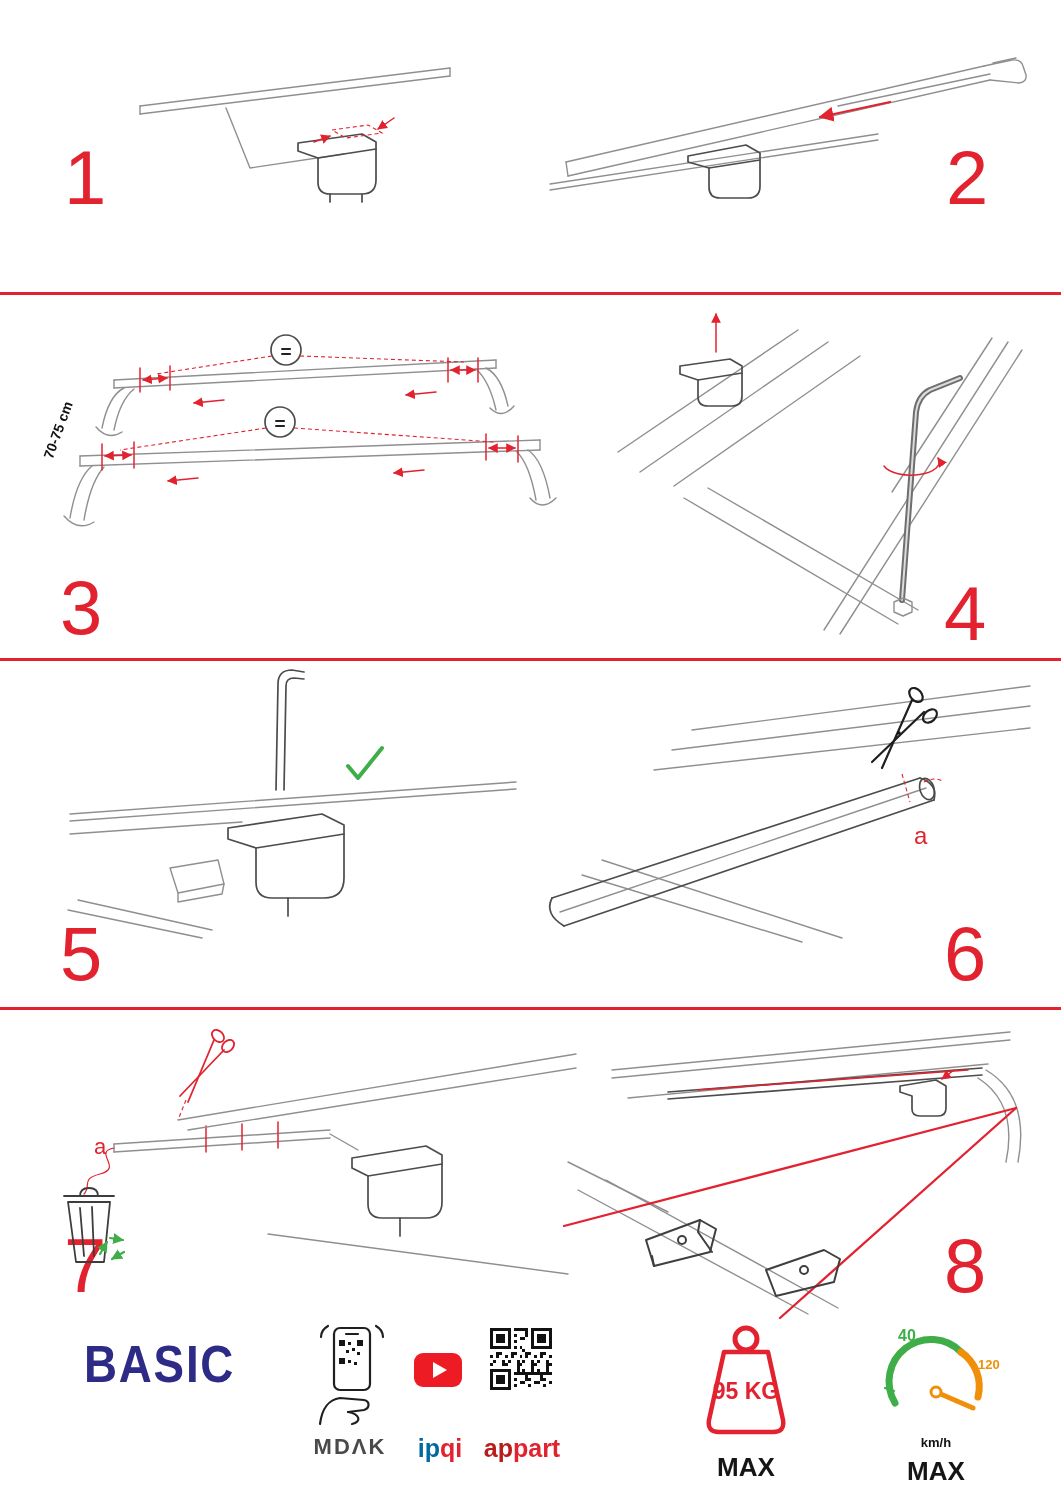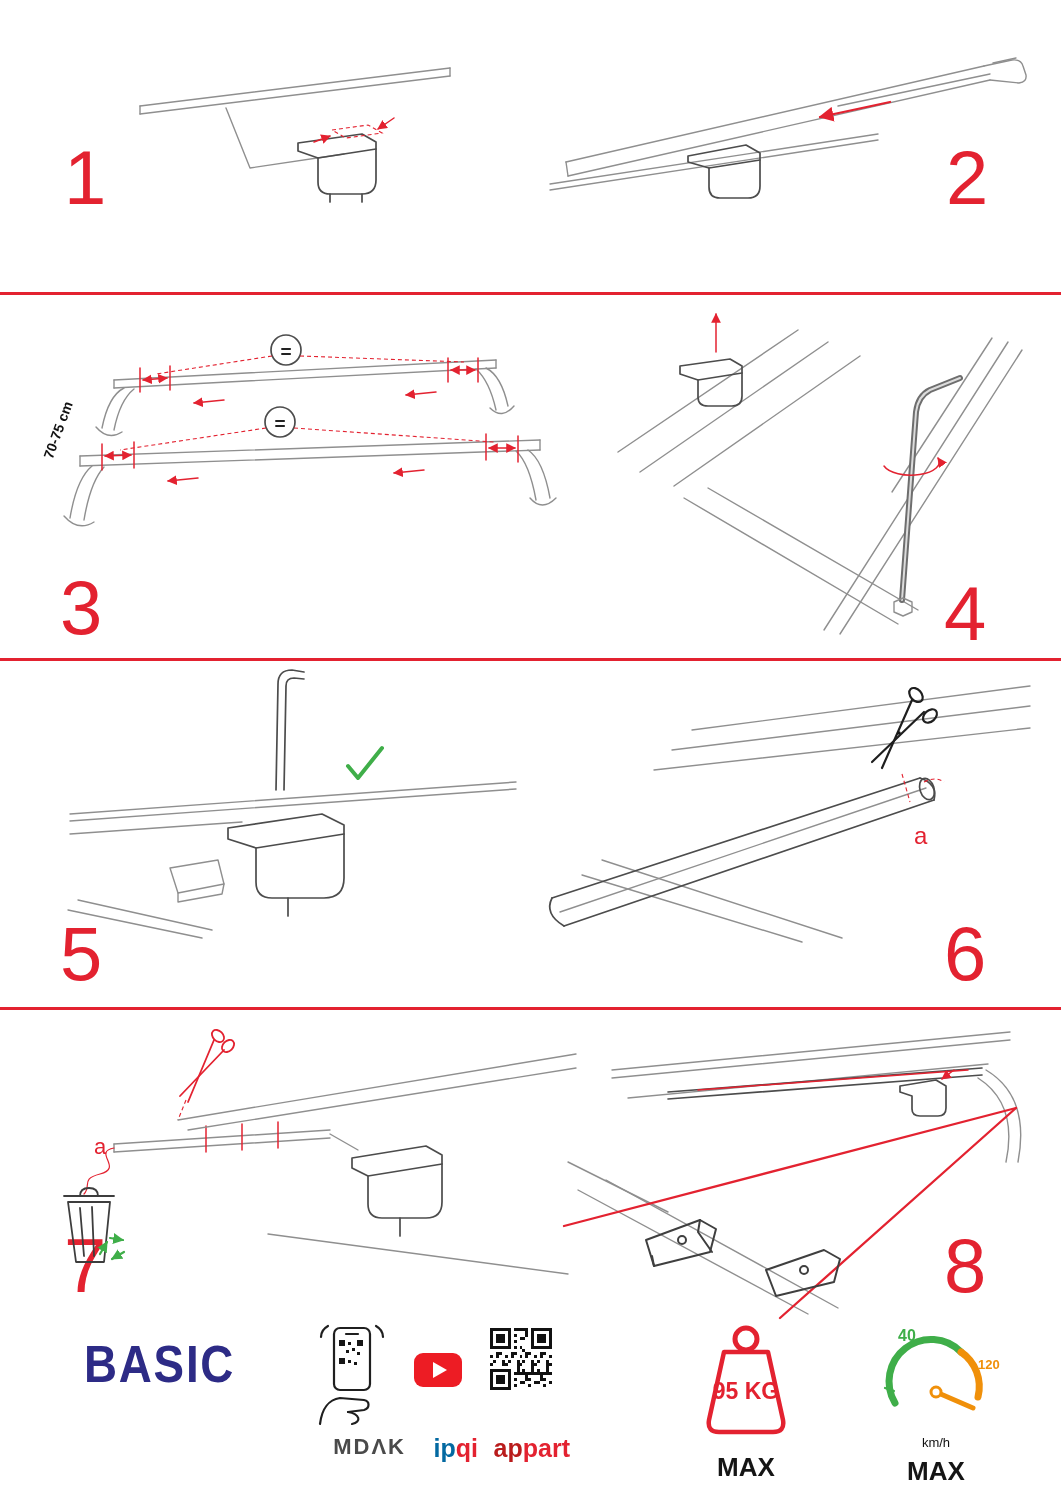--- a/index.html
+++ b/index.html
@@ -32,21 +32,21 @@
   svg .oa{stroke:var(--accent_orange);stroke-width:7;fill:none;stroke-linecap:round}
   svg .on{stroke:var(--accent_orange);stroke-width:5;stroke-linecap:round}
   svg .oc{fill:#fff;stroke:var(--accent_orange);stroke-width:3}
   .mr{fill:var(--accent_red);stroke:none}
   .mg{fill:var(--accent_green);stroke:none}
   .eq{position:absolute;text-align:center;font-weight:700;font-size:19px;color:#222}
   .brand-title{position:absolute;left:84px;top:1334px;font-size:52px;font-weight:700;
                color:var(--brand_blue);letter-spacing:2px;transform:scaleX(.88);transform-origin:left top}
   .brand-sub{position:absolute;left:72px;top:1420px;font-size:31px;font-weight:700;letter-spacing:-.5px}
   .brand-sub .bl{color:#2a2a2a}.brand-sub .br{color:var(--accent_red)}
-  .partner{position:absolute;text-align:right;font-weight:600}
+  .partner{position:absolute;text-align:center;font-weight:600}
   .gray{color:#0369a1}.redtx{color:var(--accent_red)}.darktx{color:#b91c1c}
   .maxtx{position:absolute;text-align:center;font-size:26px;font-weight:700;color:#151515}
 </style>
 </head>
 <body>
 
 <div class="page">
 
   <svg style="position:absolute;width:0;height:0" aria-hidden="true">
     <defs>
@@ -441,16 +441,16 @@
 
   <svg class="draw" style="left:876px;top:1326px" width="120" height="112" viewBox="0 0 120 112">
     <path class="ga" d="M19,77 A42,42 0 0 1 85,26"></path>
     <path class="oa" d="M85,26 A42,42 0 0 1 102,71"></path>
     <line class="g2" x1="9" y1="62" x2="18" y2="65"></line>
     <line class="on" x1="60" y1="66" x2="97" y2="82"></line>
     <circle class="oc" cx="60" cy="66" r="5"></circle>
   </svg>
   <div class="lbl" style="left:898px;top:1328px;font-size:16px;font-weight:800;color:var(--accent_green)">40</div>
   <div class="lbl" style="left:978px;top:1358px;font-size:13px;font-weight:800;color:var(--accent_orange)">120</div>
-  <div class="lbl" style="left:876px;top:1436px;width:120px;text-align:center;font-size:13px;font-weight:400;color:#111">km/h</div>
+  <div class="lbl" style="left:876px;top:1436px;width:120px;text-align:center;font-size:13px;font-weight:700;color:#111">km/h</div>
   <div class="maxtx" style="left:876px;top:1456px;width:120px">MAX</div>
 
 </div>
 
 </body></html>

